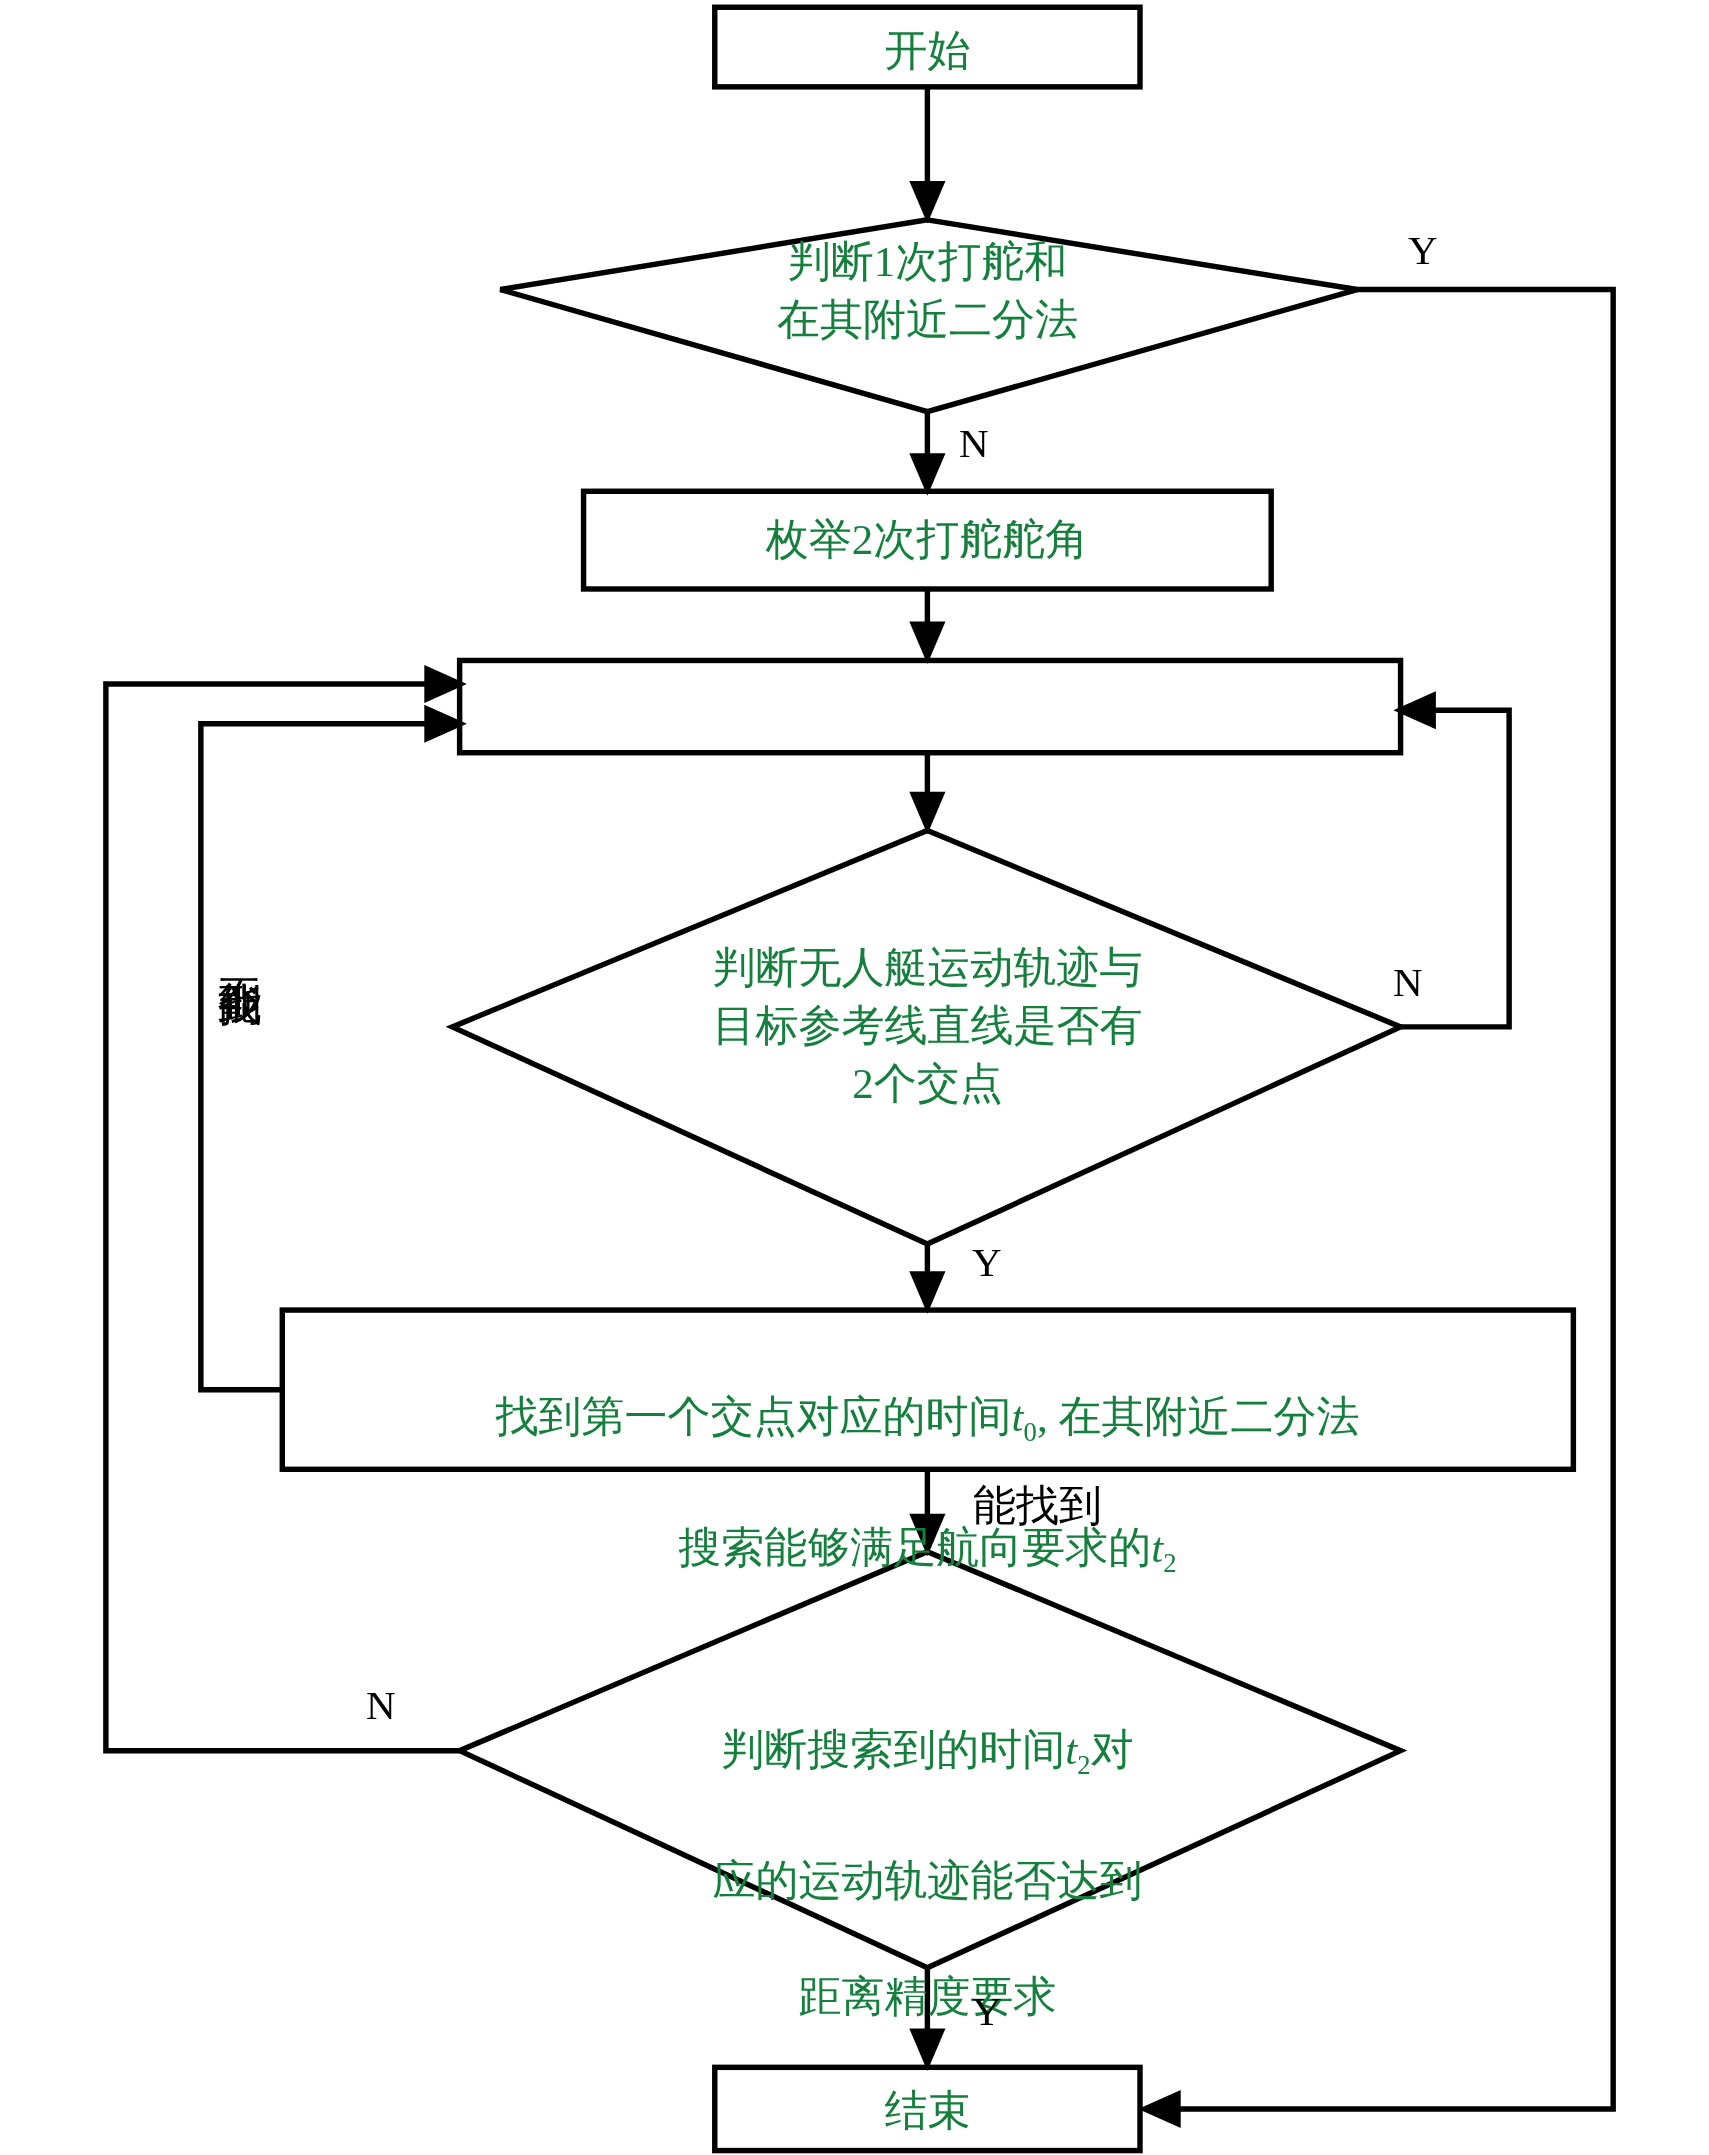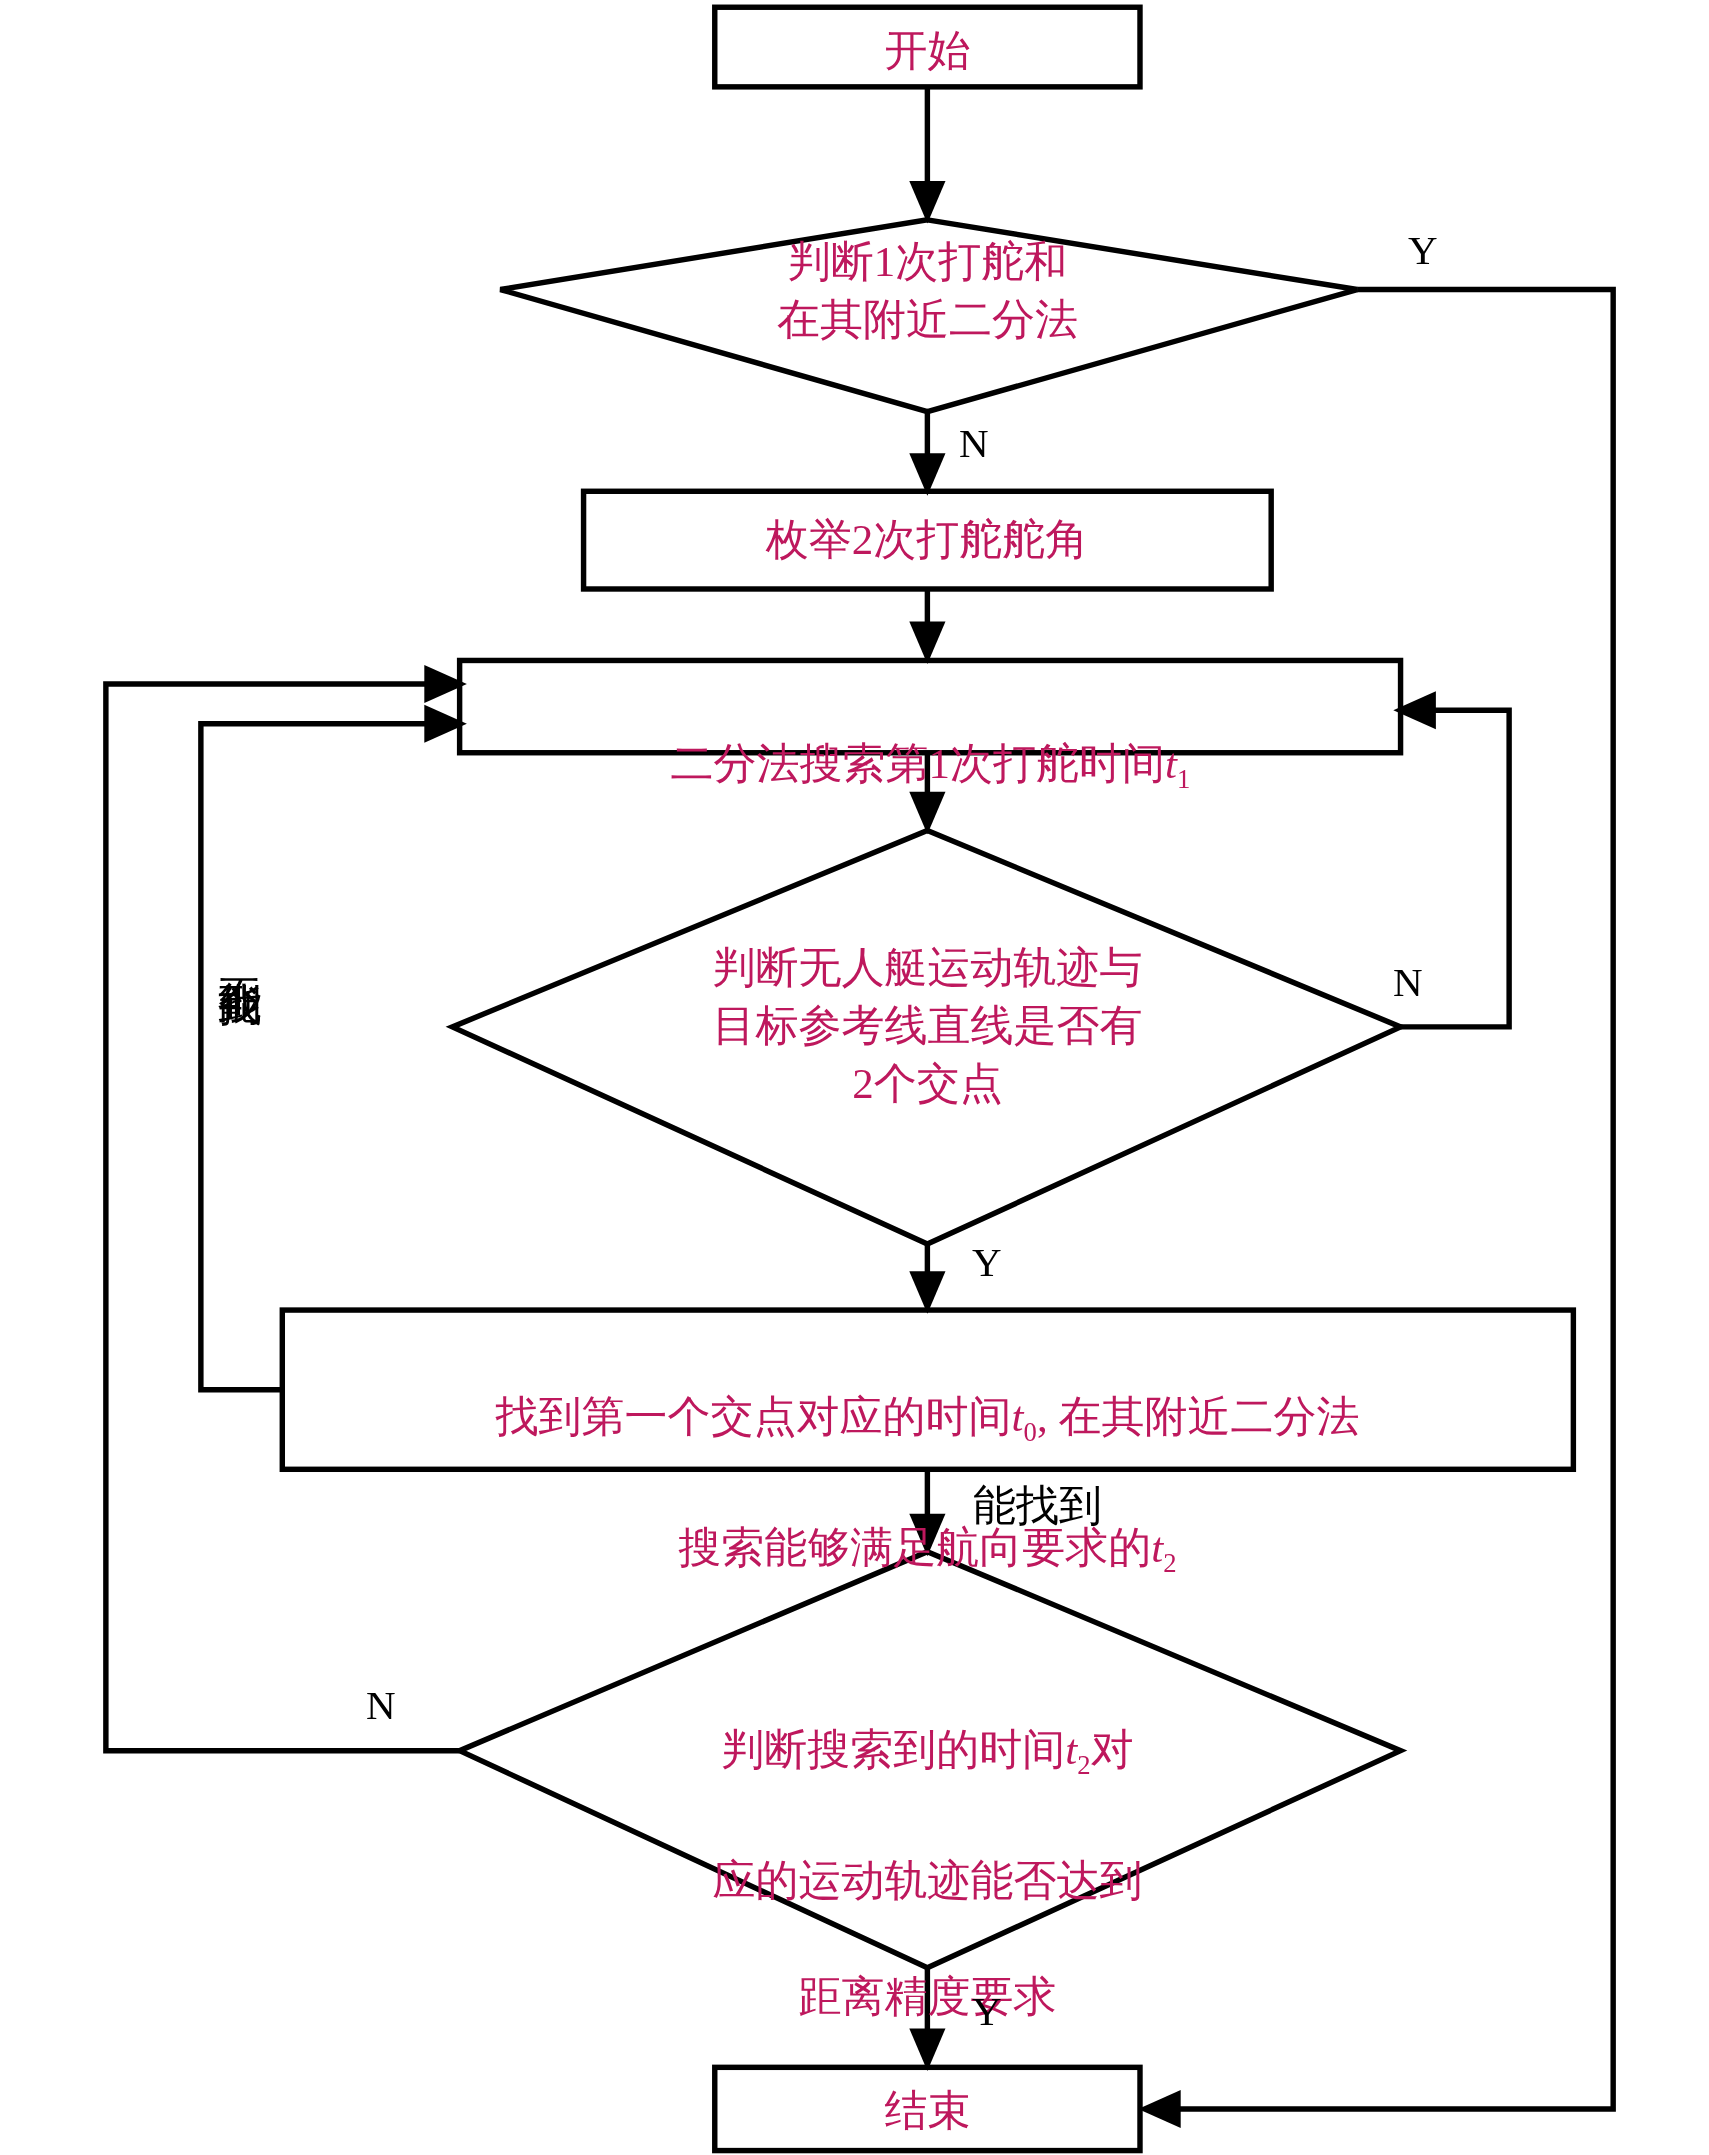--- a/index.html
+++ b/index.html
@@ -36,21 +36,21 @@
     stroke-linecap: butt;
     stroke-linejoin: miter;
   }
   .arrow-head {
     fill: #000000;
     stroke: none;
   }
   .node-text {
     position: absolute;
     text-align: center;
-    color: #be185d;
+    color: #15803d;
     font-family: "Liberation Serif", "DejaVu Serif", serif;
     font-size: 43px;
     line-height: 58px;
     white-space: pre-line;
     pointer-events: none;
     letter-spacing: 0px;
   }
   .edge-label {
     position: absolute;
     color: #000000;
@@ -140,23 +140,20 @@
 
   </svg>
 
   <div class="node-text" style="left:715px; top:22px; width:425px;">开始</div>
 
   <div class="node-text" style="left:638px; top:233px; width:579px;">判断1次打舵和
 在其附近二分法</div>
 
   <div class="node-text" style="left:583px; top:511px; width:688px;">枚举2次打舵舵角</div>
 
-  <div class="node-text" style="left:460px; top:677px; width:941px;">
-    <span>二分法搜索第1次打舵时间</span><span class="ital">t</span><span class="sub">1</span>
-  </div>
 
   <div class="node-text" style="left:602px; top:939px; width:651px;">判断无人艇运动轨迹与
 目标参考线直线是否有
 2个交点</div>
 
   <div class="node-text" style="left:299px; top:1330px; width:1257px;">
     <div><span>找到第一个交点对应的时间</span><span class="ital">t</span><span class="sub">0</span><span>, 在其附近二分法</span></div>
     <div><span>搜索能够满足航向要求的</span><span class="ital">t</span><span class="sub">2</span></div>
   </div>
 

